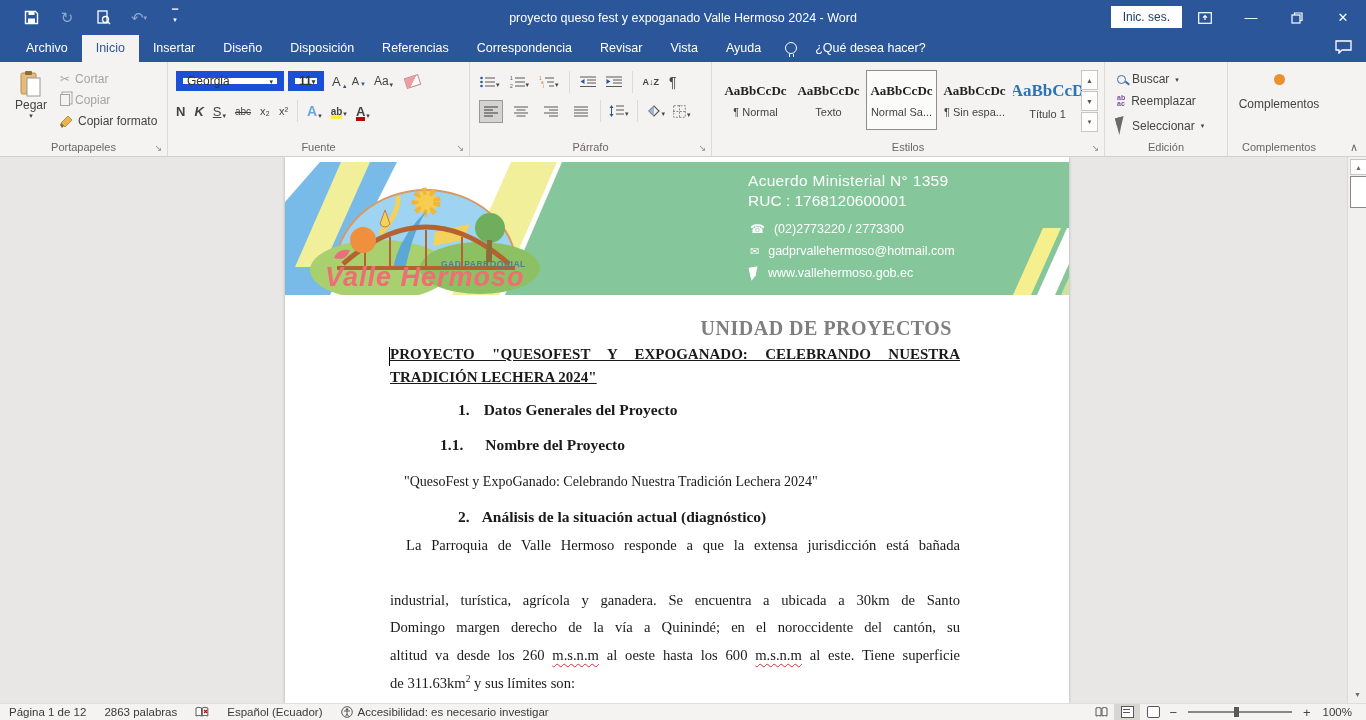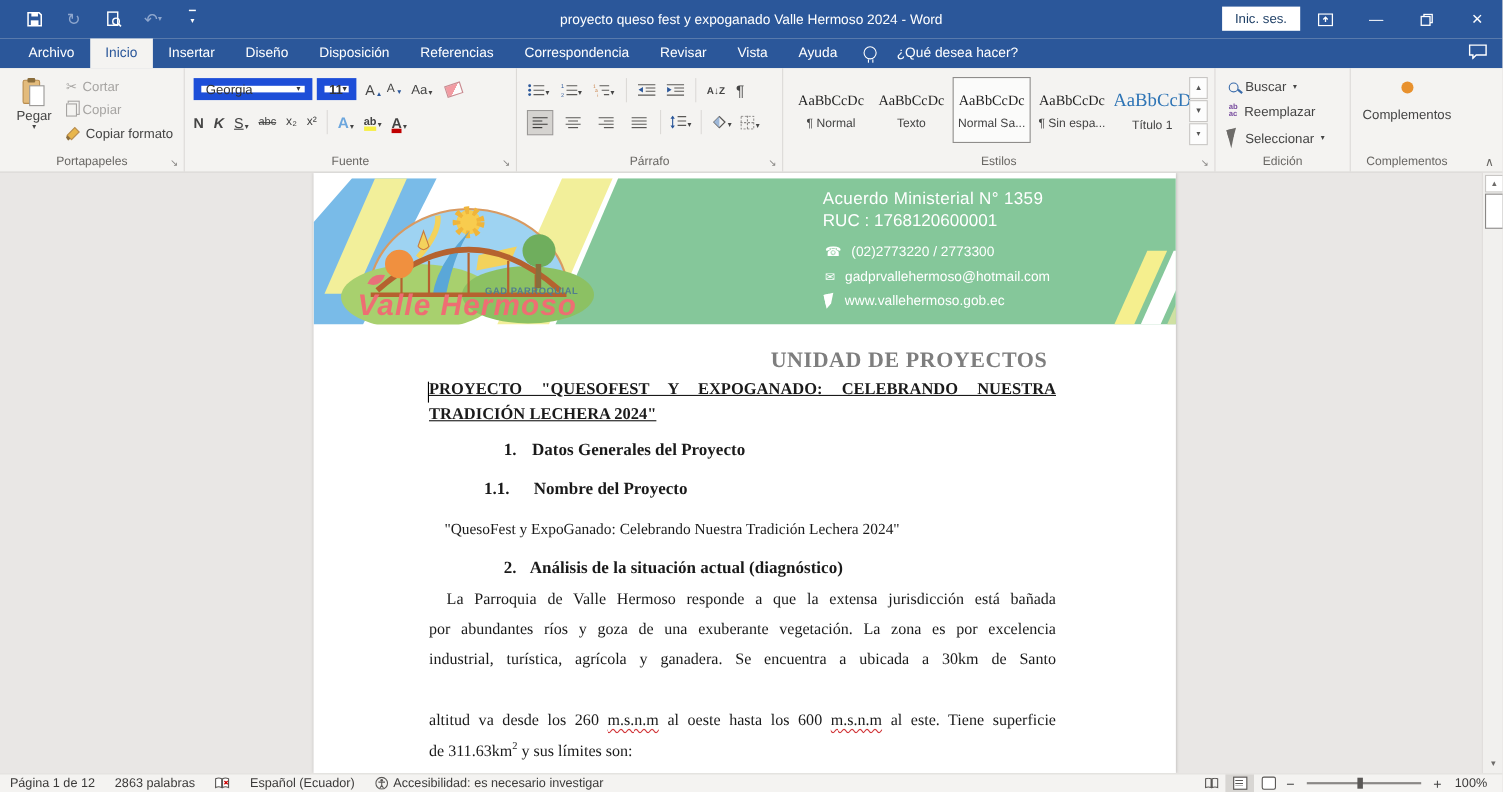--- a/index.html
+++ b/index.html
@@ -54,21 +54,21 @@
   #para-row2{position:absolute;left:10px;top:38px;display:flex;align-items:center;gap:8px;}
   .icbox{width:22px;height:21px;display:flex;align-items:center;justify-content:center;}
   .icbox.sel{background:#d5d3d0;outline:1px solid #9a9896;}
   .vsep{width:1px;height:22px;background:#dcdad7;}
 
   
   #g-styles{left:712px;width:393px;}
   .stylegal{position:absolute;left:8px;top:8px;display:flex;gap:2px;}
   .styleitem{width:69px;height:58px;border:1px solid transparent;display:flex;flex-direction:column;align-items:center;justify-content:center;overflow:hidden;}
   .styleitem.sel{border:1px solid #8f8d8b;background:#fbfbfa;}
-  .ssample{font-family:"Liberation Serif",serif;font-size:13px;color:#222;white-space:nowrap;}
+  .ssample{font-family:"Liberation Serif",serif;font-size:13px;color:#222;white-space:nowrap;font-weight:bold;}
   .sname{font-size:11px;color:#444;margin-top:7px;white-space:nowrap;}
   .stylescroll{position:absolute;right:6px;top:8px;width:17px;display:flex;flex-direction:column;gap:1px;}
   .sscrbtn{height:18px;border:1px solid #c8c6c4;background:#fdfdfd;font-size:7px;display:flex;align-items:center;justify-content:center;color:#555;}
 
   
   #g-edit{left:1105px;width:123px;}
   .editrow{position:absolute;left:12px;display:flex;align-items:center;gap:6px;font-size:12px;color:#444;}
   .mag{width:7px;height:7px;border:1.6px solid #3a6cab;border-radius:50%;position:relative;display:inline-block;}
   .mag::after{content:"";position:absolute;width:4.5px;height:1.6px;background:#3a6cab;right:-4px;bottom:-1px;transform:rotate(40deg);}
   .abac{font-size:7px;line-height:6px;color:#7a4fa0;font-weight:bold;text-align:left;}
@@ -568,22 +568,22 @@
     <div id="caret-cursor"></div>
     <div class="doc titleline" id="title-l1">PROYECTO "QUESOFEST Y EXPOGANADO: CELEBRANDO NUESTRA</div>
     <div class="doc titleline" id="title-l2">TRADICIÓN LECHERA 2024"</div>
 
     <div class="doc" id="h-s1"><span class="hnum">1.</span><span>Datos Generales del Proyecto</span></div>
     <div class="doc" id="h-s11"><span class="hnum">1.1.</span><span>Nombre del Proyecto</span></div>
     <div class="doc" id="quote-line">"QuesoFest y ExpoGanado: Celebrando Nuestra Tradición Lechera 2024"</div>
     <div class="doc" id="h-s2"><span class="hnum">2.</span><span>Análisis de la situación actual (diagnóstico)</span></div>
 
     <div class="doc pline" id="pl1">La Parroquia de Valle Hermoso responde a que la extensa jurisdicción está bañada</div>
-    <div class="doc pline" id="pl2">por abundantes ríos y goza de una exuberante vegetación. La zona es por excelencia</div>
     <div class="doc pline" id="pl3">industrial, turística, agrícola y ganadera. Se encuentra a ubicada a 30km de Santo</div>
+    <div class="doc pline" id="pl4">Domingo margen derecho de la vía a Quinindé; en el noroccidente del cantón, su</div>
     <div class="doc pline" id="pl5"><span>altitud va desde los 260 </span><span class="sp">m.s.n.m</span><span> al oeste hasta los 600 </span><span class="sp">m.s.n.m</span><span> al este. Tiene superficie</span></div>
     <div class="doc pline last" id="pl6"><span>de 311.63km</span><sup class="s2">2</sup><span> y sus límites son:</span></div>
   </div>
 </div>
 
 <div id="scrollbar">
   <span class="scrbtn" id="scr-up">▲</span>
   <span id="scr-thumb"></span>
   <span class="scrbtn" id="scr-down">▼</span>
 </div>

